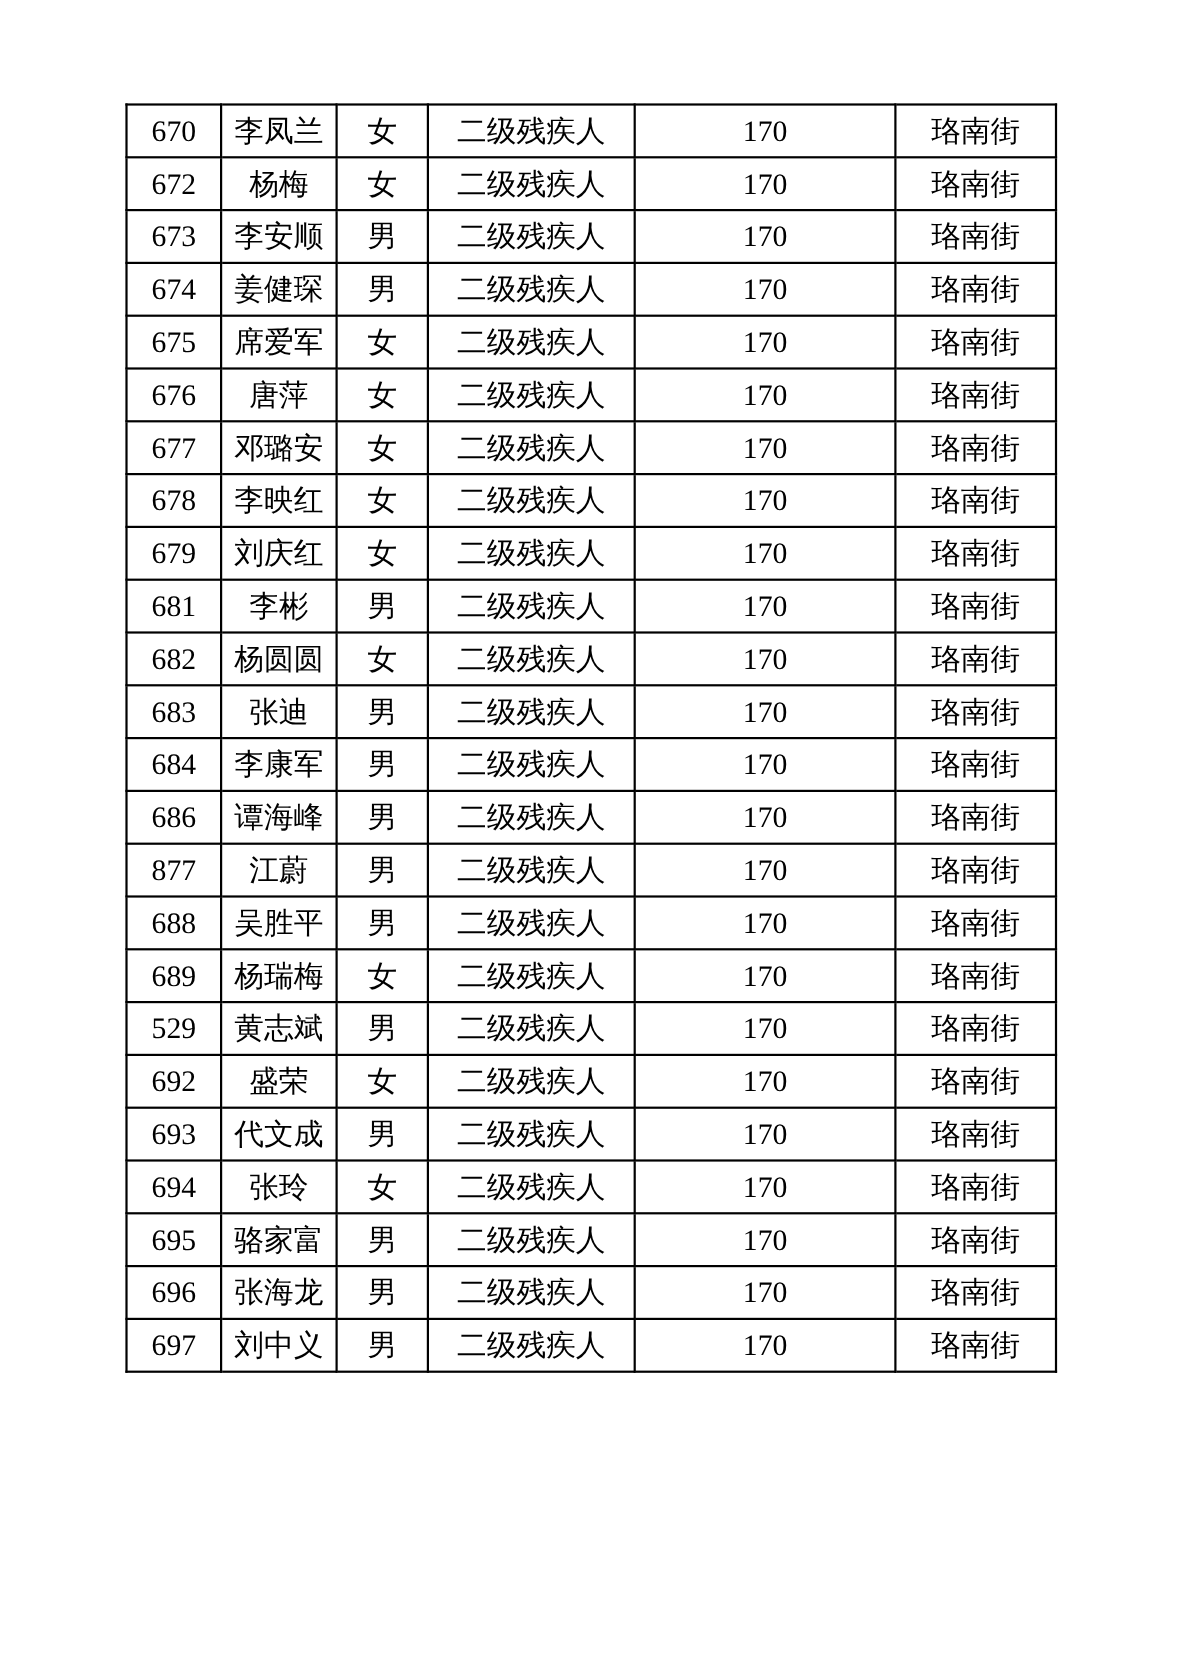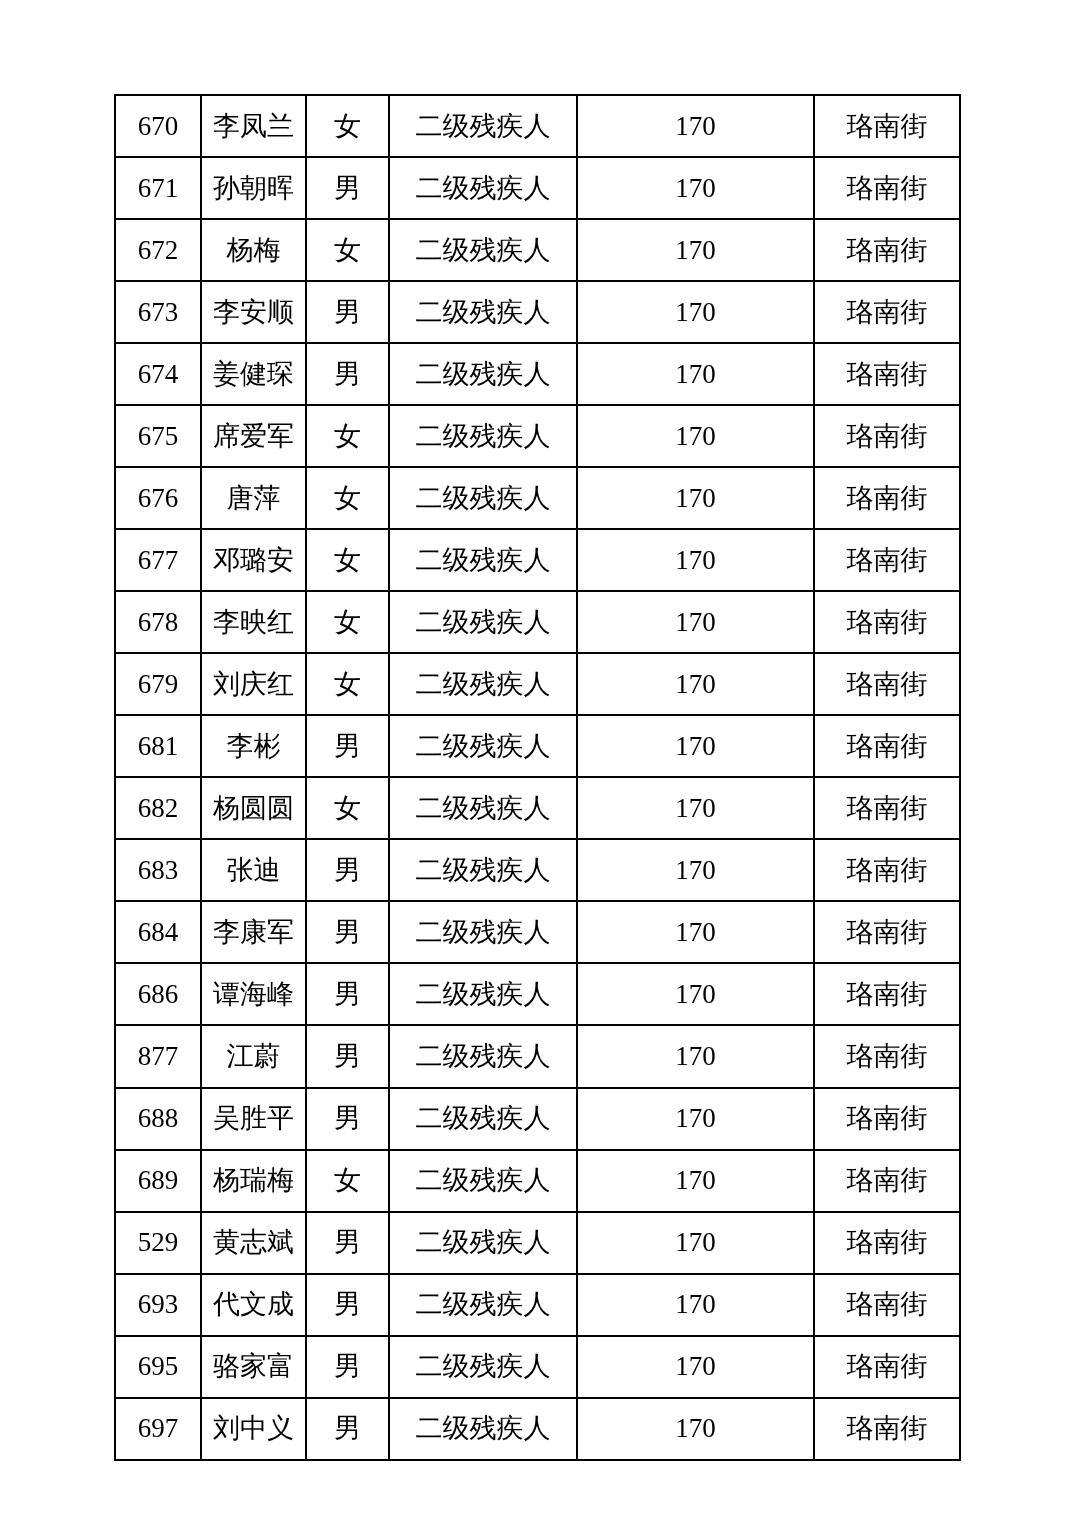--- a/index.html
+++ b/index.html
@@ -18,21 +18,21 @@
   .page {
     position: absolute;
     inset: 0;
     background: #ffffff;
   }
   table.roster {
     position: absolute;
     left: 114px;
     top: 94px;
     width: 845px;
-    height: 1367px;
+    height: 1154px;
     border-collapse: collapse;
     table-layout: fixed;
   }
   table.roster td {
     border: 2px solid #000000;
     text-align: center;
     vertical-align: middle;
     font-size: 27px;
     line-height: 1;
     padding: 0;
@@ -62,28 +62,20 @@
     <tbody>
         <tr>
           <td>670</td>
           <td>李凤兰</td>
           <td>女</td>
           <td>二级残疾人</td>
           <td>170</td>
           <td>珞南街</td>
         </tr>
         <tr>
-          <td>671</td>
-          <td>孙朝晖</td>
-          <td>男</td>
-          <td>二级残疾人</td>
-          <td>170</td>
-          <td>珞南街</td>
-        </tr>
-        <tr>
           <td>672</td>
           <td>杨梅</td>
           <td>女</td>
           <td>二级残疾人</td>
           <td>170</td>
           <td>珞南街</td>
         </tr>
         <tr>
           <td>673</td>
           <td>李安顺</td>
@@ -206,30 +198,54 @@
         </tr>
         <tr>
           <td>529</td>
           <td>黄志斌</td>
           <td>男</td>
           <td>二级残疾人</td>
           <td>170</td>
           <td>珞南街</td>
         </tr>
         <tr>
+          <td>692</td>
+          <td>盛荣</td>
+          <td>女</td>
+          <td>二级残疾人</td>
+          <td>170</td>
+          <td>珞南街</td>
+        </tr>
+        <tr>
           <td>693</td>
           <td>代文成</td>
           <td>男</td>
           <td>二级残疾人</td>
           <td>170</td>
           <td>珞南街</td>
         </tr>
         <tr>
+          <td>694</td>
+          <td>张玲</td>
+          <td>女</td>
+          <td>二级残疾人</td>
+          <td>170</td>
+          <td>珞南街</td>
+        </tr>
+        <tr>
           <td>695</td>
           <td>骆家富</td>
+          <td>男</td>
+          <td>二级残疾人</td>
+          <td>170</td>
+          <td>珞南街</td>
+        </tr>
+        <tr>
+          <td>696</td>
+          <td>张海龙</td>
           <td>男</td>
           <td>二级残疾人</td>
           <td>170</td>
           <td>珞南街</td>
         </tr>
         <tr>
           <td>697</td>
           <td>刘中义</td>
           <td>男</td>
           <td>二级残疾人</td>

